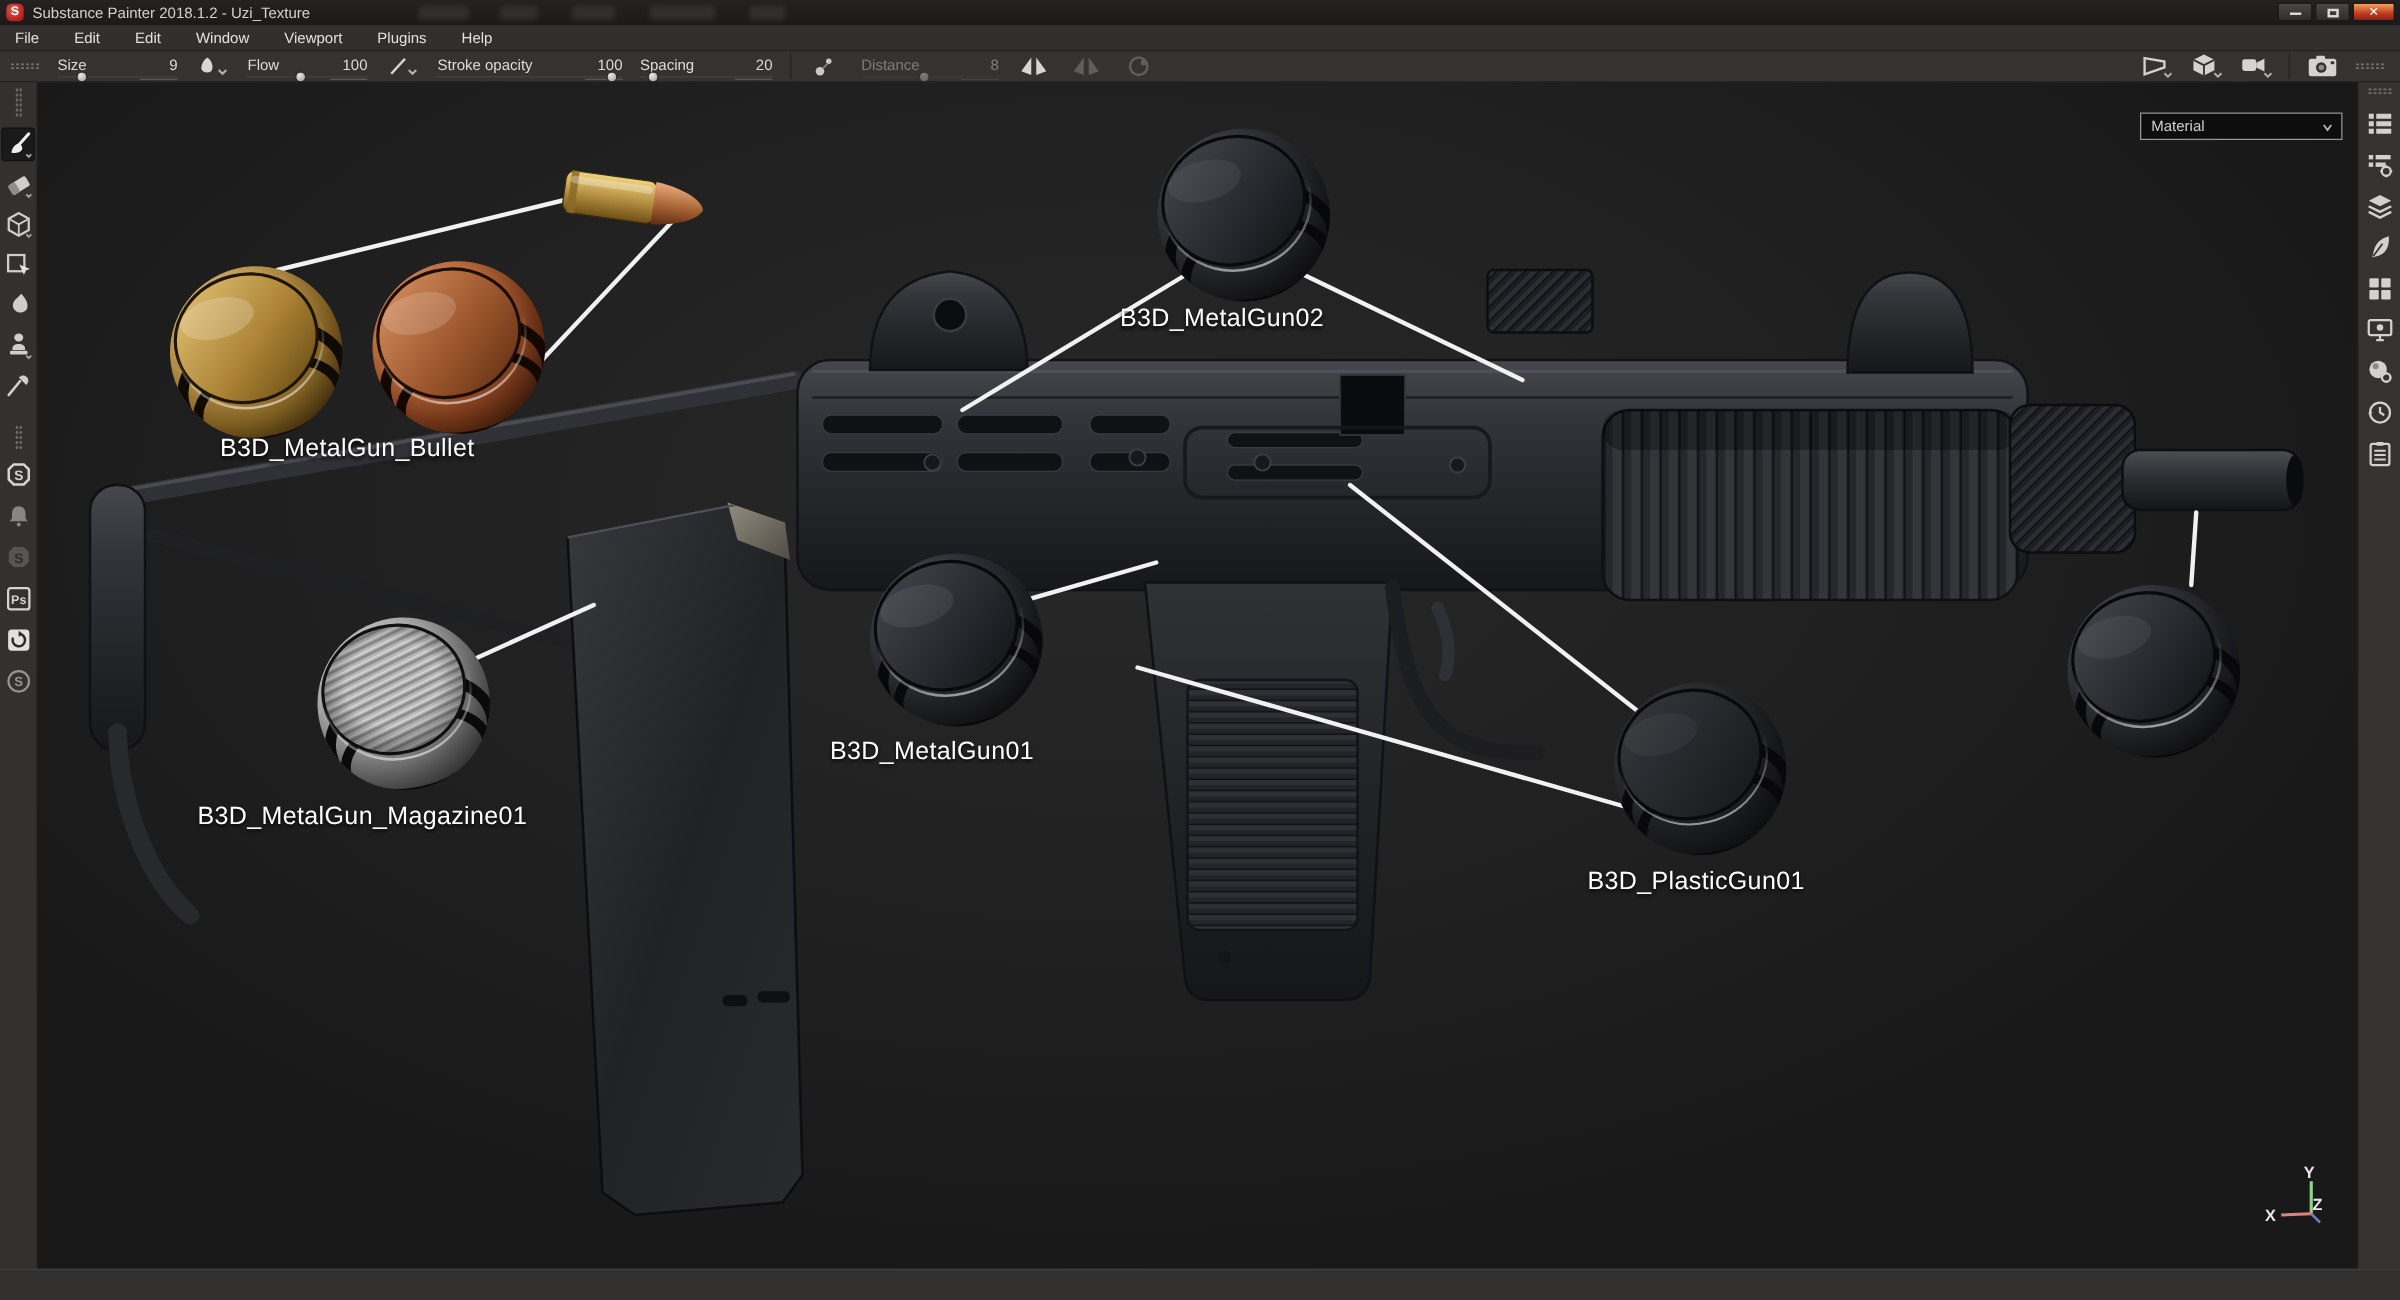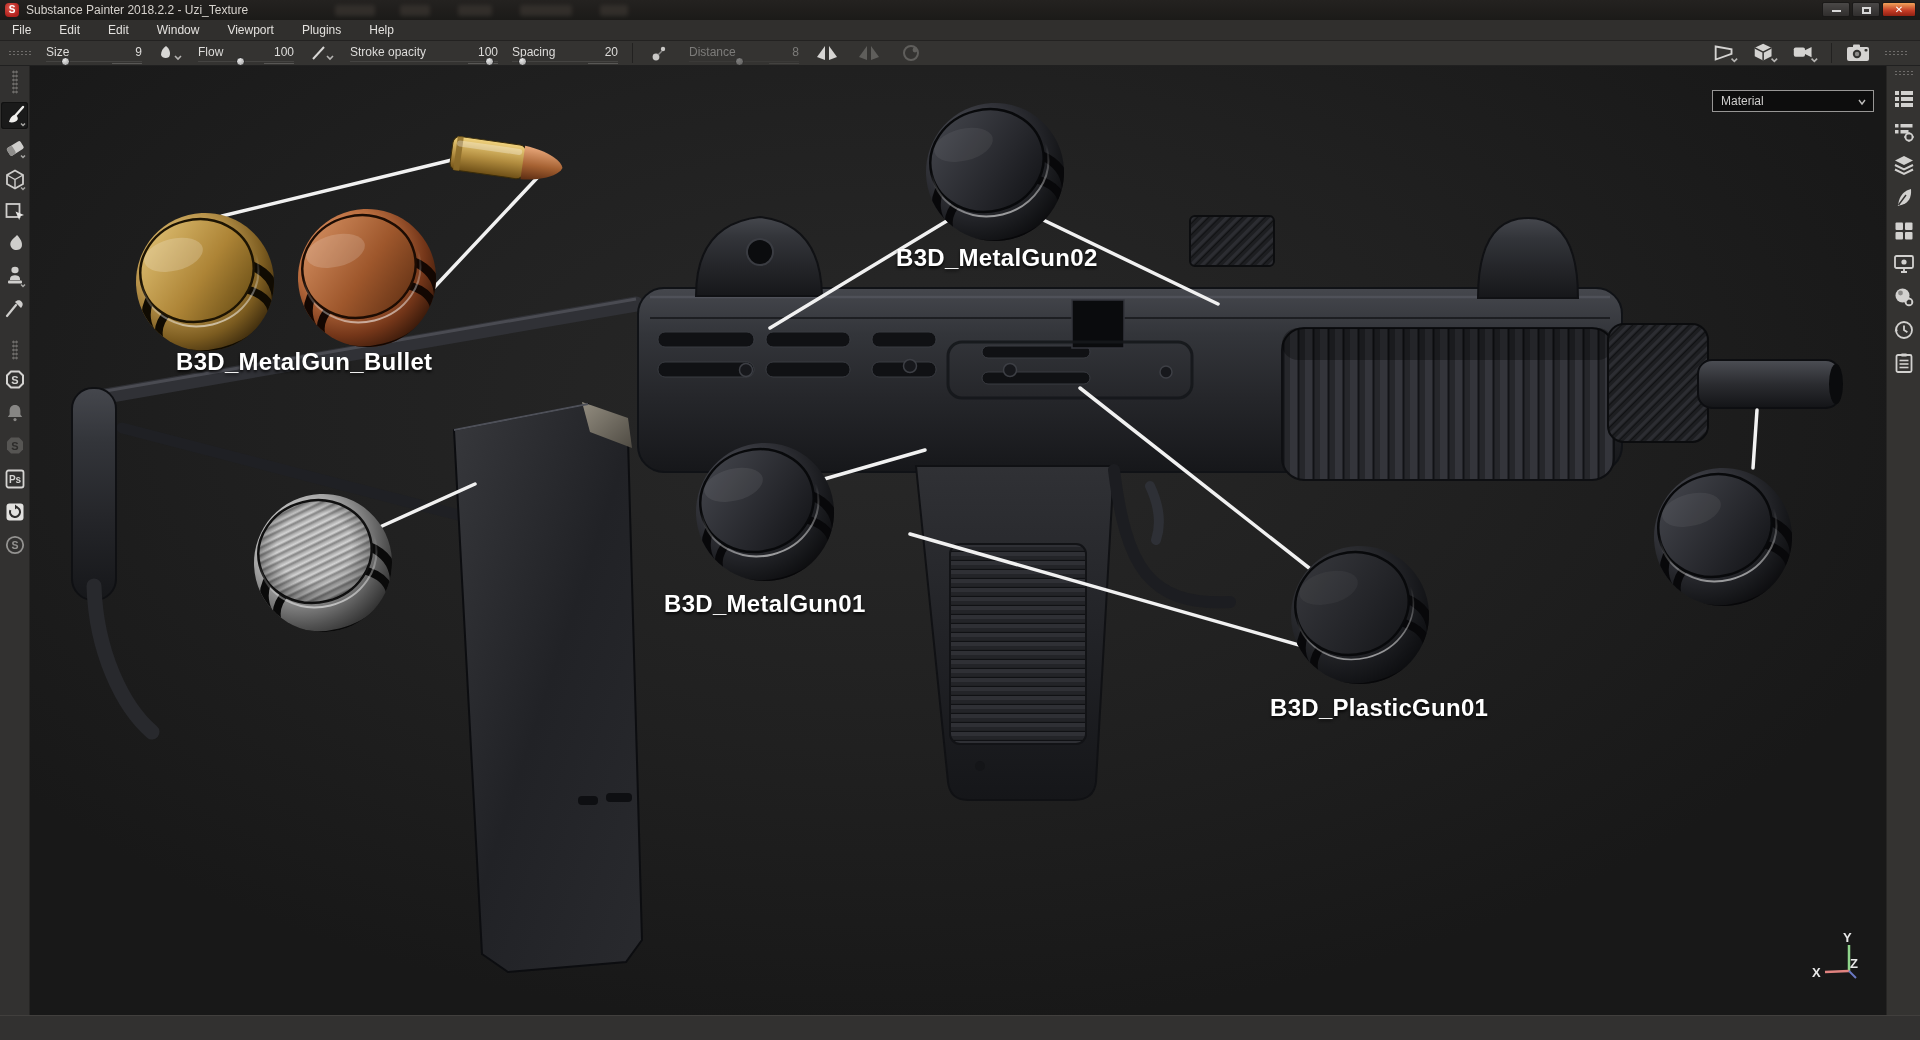--- a/index.html
+++ b/index.html
@@ -56,36 +56,36 @@
   .plug { width:26px; height:24px; margin-bottom:9px; display:flex; align-items:center; justify-content:center; }
   .rightbar { position:absolute; right:0; top:66px; width:34px; height:949px; background:#343331;
               border-left:1px solid #262524; display:flex; flex-direction:column; align-items:center; padding-top:4px; }
   .rightbar .grip { width:20px; height:6px; margin-bottom:10px; }
   .panelbtn { width:28px; height:26px; margin-bottom:7px; display:flex; align-items:center; justify-content:center; }
 
   
   .viewport { position:absolute; left:30px; top:66px; width:1856px; height:949px;
               background:radial-gradient(1100px 620px at 46% 36%, #282828 0%, #202020 55%, #181818 100%); }
   .scene { position:absolute; left:0; top:0; }
-  .matlabel { position:absolute; color:#fff; font-size:24px; font-weight:bold; letter-spacing:.3px;
+  .matlabel { position:absolute; color:#fff; font-size:20px; font-weight:normal; letter-spacing:.3px;
               text-shadow:0 2px 3px rgba(0,0,0,.85); white-space:nowrap; }
   .dropdown { position:absolute; left:1682px; top:24px; width:162px; height:22px; background:#0d0d0d;
               border:1px solid #979695; color:#cfcecd; font-size:12px; line-height:20px; padding-left:8px; }
   .dropdown .chev { position:absolute; right:7px; top:7px; width:8px; height:8px; }
   .bottombar { position:absolute; left:0; top:1015px; width:1920px; height:25px; background:#323130;
                border-top:1px solid #413f3d; }
 
   svg text { font-family:"Liberation Sans", sans-serif; }
 </style>
 </head>
 <body>
 
 <div class="titlebar">
   <div class="logo">S</div>
-  <div class="title">Substance Painter 2018.2.2 - Uzi_Texture</div>
+  <div class="title">Substance Painter 2018.1.2 - Uzi_Texture</div>
   <div class="ghost" style="left:335px;width:40px"></div>
   <div class="ghost" style="left:400px;width:30px"></div>
   <div class="ghost" style="left:458px;width:34px"></div>
   <div class="ghost" style="left:520px;width:52px"></div>
   <div class="ghost" style="left:600px;width:28px"></div>
   <div class="winbtns">
     <div class="winbtn">
         <span class="bar"></span>
       </div>
     <div class="winbtn">
@@ -702,16 +702,17 @@
   <div class="dropdown">
     <span>Material</span>
     <svg class="chev" viewBox="0 0 8 8">
       <path d="M1 2 L4 6 L7 2" fill="none" stroke="#bcbbba" stroke-width="1.4"></path>
     </svg>
   </div>
 
   <div class="matlabel" style="left:146px;top:282px">B3D_MetalGun_Bullet</div>
   <div class="matlabel" style="left:866px;top:178px">B3D_MetalGun02</div>
   <div class="matlabel" style="left:634px;top:524px">B3D_MetalGun01</div>
+  <div class="matlabel" style="left:128px;top:576px">B3D_MetalGun_Magazine01</div>
   <div class="matlabel" style="left:1240px;top:628px">B3D_PlasticGun01</div>
 </div>
 
 <div class="bottombar"></div>
 
 </body></html>

